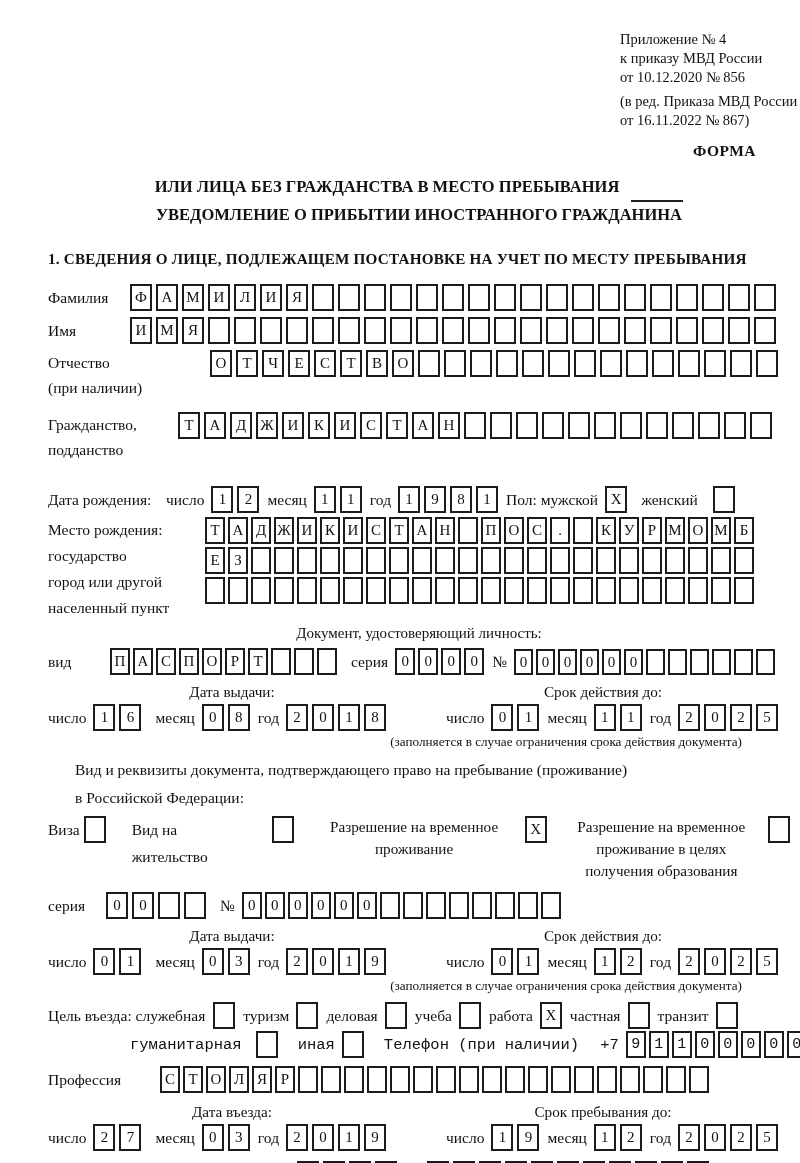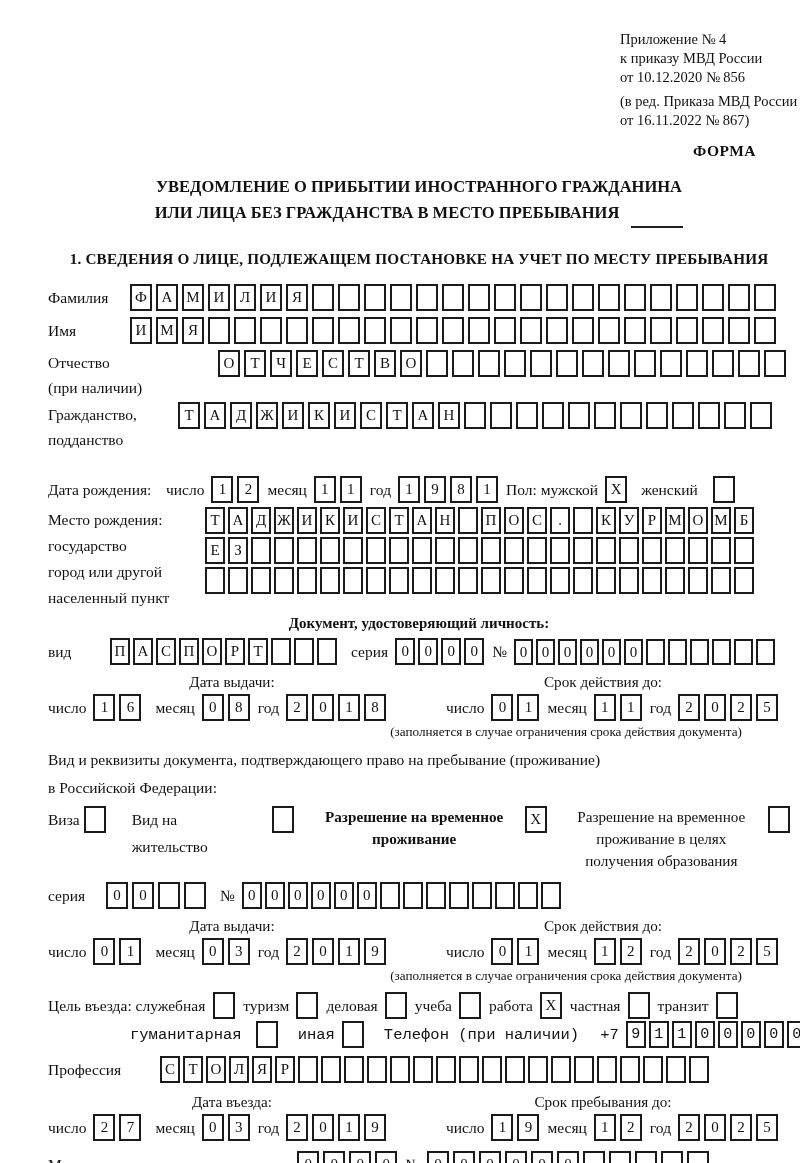--- a/index.html
+++ b/index.html
@@ -6,44 +6,44 @@
   .page{
     position:relative;width:800px;height:1163px;overflow:hidden;box-sizing:border-box;
     padding:30px 10px 0 48px;background:#fff;color:#111;
     font-family:"Liberation Serif","DejaVu Serif",serif;font-size:15.5px;
   }
   .hdr-block{margin-left:572px;width:188px;font-size:14.5px;line-height:19px;}
   .hdr-sub{margin-top:5px;}
   .forma{margin:12px 34px 0 0;text-align:right;font-weight:bold;font-size:15.5px;letter-spacing:.5px;}
   .title{margin-top:14px;text-align:center;font-weight:bold;font-size:16.5px;line-height:26px;}
   .blank{display:inline-block;width:52px;border-bottom:2.5px solid #222;vertical-align:baseline;margin-left:12px;}
-  .sec-heading{margin:22px 0 16px 0;text-align:center;font-weight:bold;font-size:15.2px;letter-spacing:.2px;}
+  .sec-heading{margin:22px 0 16px 0;text-align:left;font-weight:bold;font-size:15.2px;letter-spacing:.2px;}
   .row{display:flex;align-items:center;margin-bottom:6px;}
   .row.top{align-items:flex-start;}
   .lbl{flex:none;}
   .w82{width:82px;} .w112{width:112px;} .w130{width:130px;} .w157{width:157px;} .w162{width:162px;} .w205{width:205px;}
   .lbl2{line-height:25px;}
   .cells{display:flex;gap:4px;flex:none;}
   .cell{
     flex:none;box-sizing:border-box;width:22px;height:27px;border:2px solid #1b1b1b;
     text-align:center;font-size:15px;line-height:23px;background:#fff;
   }
   .cells.sm{gap:3px;} .cells.sm .cell{width:20px;}
   .cells.xs{gap:3px;} .cells.xs .cell{width:19px;height:26px;line-height:22px;}
   .stack{display:flex;flex-direction:column;gap:3px;}
   .dlbl{flex:none;margin-right:7px;}
   .ml8{margin-left:8px;} .ml14{margin-left:14px;} .ml20{margin-left:20px;}
-  .doc-heading{text-align:center;font-weight:bold;font-size:15px;margin:4px 0 6px 0;}
+  .doc-heading{text-align:center;font-weight:normal;font-size:15px;margin:4px 0 6px 0;}
   .date-cols{display:flex;margin-top:8px;}
   .dcol-l{width:368px;flex:none;}
   .dcol-r{flex:1;}
   .dtitle{text-align:center;font-size:15.2px;margin-bottom:3px;}
   .drow{display:flex;align-items:center;}
   .footnote{font-size:13.2px;text-align:right;margin:3px 48px 8px 0;}
-  .plain{line-height:24px;}
+  .plain{line-height:24px;margin-left:27px;}
   .opts{display:flex;align-items:flex-start;margin-top:6px;margin-bottom:10px;}
   .optlbl{line-height:27px;}
   .optlbl-c{width:212px;text-align:center;line-height:22px;font-size:15.2px;}
   .optlbl-c2{width:204px;text-align:center;line-height:22px;font-size:15.2px;}
   .lh26{line-height:26px;}
 </style>
 </head>
 <body>
 
 <div class="page">
@@ -54,22 +54,22 @@
     <div>от 10.12.2020 № 856</div>
     <div class="hdr-sub">
       <div>(в ред. Приказа МВД России</div>
       <div>от 16.11.2022 № 867)</div>
     </div>
   </div>
 
   <div class="forma">ФОРМА</div>
 
   <div class="title">
+    <div><span>ИЛИ ЛИЦА БЕЗ ГРАЖДАНСТВА В МЕСТО ПРЕБЫВАНИЯ</span><span class="blank">&nbsp;</span></div>
     <div>УВЕДОМЛЕНИЕ О ПРИБЫТИИ ИНОСТРАННОГО ГРАЖДАНИНА</div>
-    <div><span>ИЛИ ЛИЦА БЕЗ ГРАЖДАНСТВА В МЕСТО ПРЕБЫВАНИЯ</span><span class="blank">&nbsp;</span></div>
   </div>
 
   <div class="sec-heading">1. СВЕДЕНИЯ О ЛИЦЕ, ПОДЛЕЖАЩЕМ ПОСТАНОВКЕ НА УЧЕТ ПО МЕСТУ ПРЕБЫВАНИЯ</div>
 
   <div class="row">
     <span class="lbl w82">Фамилия</span>
     <span class="cells">
         <span class="cell">Ф</span>
         <span class="cell">А</span>
         <span class="cell">М</span>
@@ -122,21 +122,21 @@
         <span class="cell"></span>
         <span class="cell"></span>
         <span class="cell"></span>
         <span class="cell"></span>
         <span class="cell"></span>
         <span class="cell"></span>
         <span class="cell"></span>
       </span>
   </div>
 
-  <div class="row top" style="margin-bottom:2px;gap:8px;">
+  <div class="row top" style="margin-bottom:12px;">
     <span class="lbl w162 lbl2">
       <span>Отчество</span><br>
       <span>(при наличии)</span>
     </span>
     <span class="cells">
         <span class="cell">О</span>
         <span class="cell">Т</span>
         <span class="cell">Ч</span>
         <span class="cell">Е</span>
         <span class="cell">С</span>
@@ -403,21 +403,21 @@
 
   <div class="opts">
     <span class="optlbl">Виза</span>
     <span class="cells" style="margin-left:4px;">
         <span class="cell"></span>
       </span>
     <span class="optlbl" style="margin-left:26px;">Вид на жительство</span>
     <span class="cells" style="margin-left:16px;">
         <span class="cell"></span>
       </span>
-    <span class="optlbl-c" style="margin-left:16px;font-weight:bold;">Разрешение на временное проживание</span>
+    <span class="optlbl-c" style="margin-left:16px;">Разрешение на временное проживание</span>
     <span class="cells" style="margin-left:6px;">
         <span class="cell">X</span>
       </span>
     <span class="optlbl-c2" style="margin-left:14px;">Разрешение на временное проживание в целях получения образования</span>
     <span class="cells" style="margin-left:6px;">
         <span class="cell"></span>
       </span>
   </div>
 
   <div class="row" style="margin-top:6px;">

